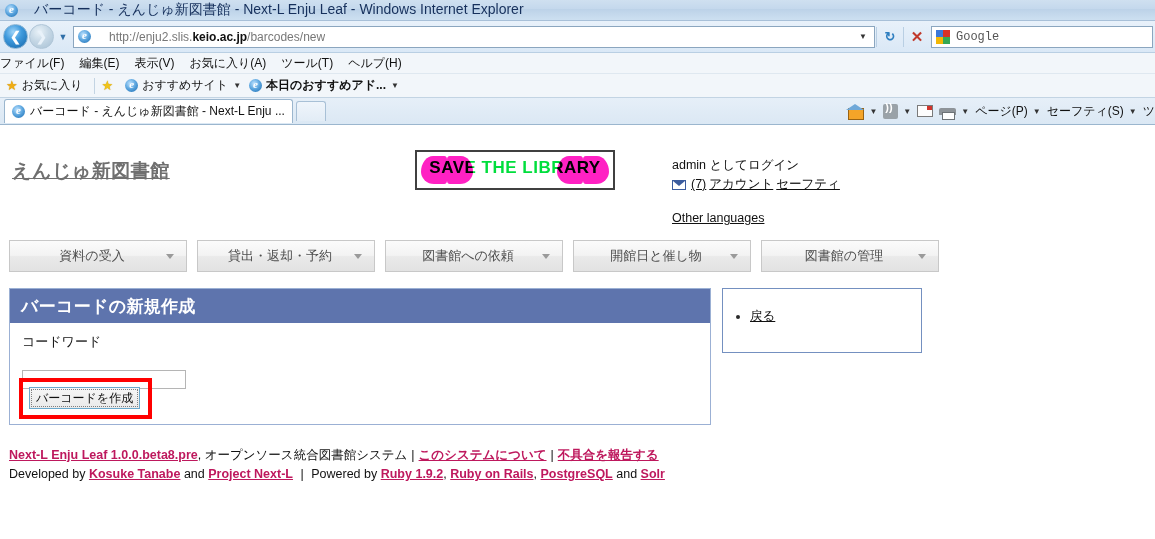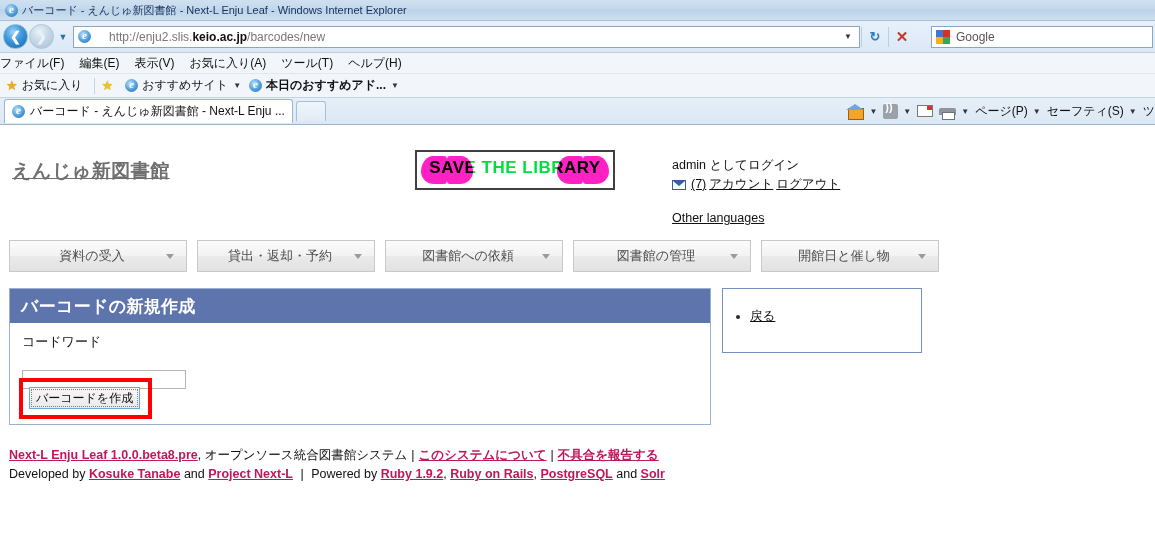--- a/index.html
+++ b/index.html
@@ -16,22 +16,22 @@
 
   .titlebar {
     height: 21px;
     background: linear-gradient(to bottom, #cfe0f0 0%, #c4d8ec 45%, #bcd2e8 46%, #cde0f1 100%);
     display: flex; align-items: center;
     padding-left: 5px;
     border-bottom: 1px solid #a8c0d8;
     position: relative;
   }
   .titlebar-text {
-    font-size: 11px; color: #16305c; white-space: nowrap;
-    margin-left: 4px; letter-spacing: 0;
+    font-size: 14px; color: #16305c; white-space: nowrap;
+    margin-left: 16px; letter-spacing: 0;
   }
 
   .ie-logo {
     width: 15px; height: 15px; border-radius: 50%;
     background: radial-gradient(circle at 40% 35%, #bfe3ff 0%, #5fa8e0 45%, #1669b0 100%);
     position: relative; flex: 0 0 auto;
     display:inline-block;
   }
   .ie-logo::after {
     content: "e";
@@ -84,21 +84,21 @@
   .navbar-sep { width:1px; height:20px; background:#b9cfe3; margin:0 1px; }
   .icon-btn {
     width: 24px; height: 22px; display: flex; align-items: center;
     justify-content: center; flex: 0 0 auto;
   }
   .refresh-ico { color: #2f7fc0; font-size: 13px; font-weight: bold; }
   .stop-ico { color: #c0392b; font-size: 15px; font-weight: bold; }
   .searchbox {
     width: 222px; height: 22px; background: #fff;
     border: 1px solid #8ba6bf; display: flex; align-items: center;
-    padding-left: 4px; flex: 0 0 auto; margin-left: 17px;
+    padding-left: 4px; flex: 0 0 auto; margin-left: 2px; font-family: Liberation Mono, monospace;
   }
   .g-icon {
     width: 14px; height: 14px; position: relative; flex:0 0 auto;
     display: grid; grid-template-columns: 1fr 1fr; grid-template-rows: 1fr 1fr;
     overflow: hidden;
   }
   .g-icon i { display:block; }
   .g-icon i:nth-child(1){ background:#3b78d8; }
   .g-icon i:nth-child(2){ background:#d93025; }
   .g-icon i:nth-child(3){ background:#f2b705; }
@@ -465,45 +465,45 @@
           <div class="banner-text">SAVE THE LIBRARY</div>
         </div>
       </div>
 
       <div class="login-area">
         <div>admin としてログイン</div>
         <div class="login-line2">
           <span class="env-ico"></span>
           <a href="#">(7)</a>
           <a href="#">アカウント</a>
-          <a href="#">ログアウト</a>
+          <a href="#">セーフティ</a>
         </div>
       </div>
       <a class="other-lang" href="#">Other languages</a>
     </div>
 
     <div class="navmenu">
       <div class="navmenu-item">
         <span class="navmenu-label">資料の受入</span>
         <span class="navmenu-caret"></span>
       </div>
       <div class="navmenu-item">
         <span class="navmenu-label">貸出・返却・予約</span>
         <span class="navmenu-caret"></span>
       </div>
       <div class="navmenu-item">
         <span class="navmenu-label">図書館への依頼</span>
         <span class="navmenu-caret"></span>
       </div>
       <div class="navmenu-item">
+        <span class="navmenu-label">開館日と催し物</span>
+        <span class="navmenu-caret"></span>
+      </div>
+      <div class="navmenu-item">
         <span class="navmenu-label">図書館の管理</span>
-        <span class="navmenu-caret"></span>
-      </div>
-      <div class="navmenu-item">
-        <span class="navmenu-label">開館日と催し物</span>
         <span class="navmenu-caret"></span>
       </div>
     </div>
 
     <div class="panel">
       <div class="panel-head">
         <span class="panel-title">バーコードの新規作成</span>
       </div>
       <div class="panel-body">
         <div class="field-label">コードワード</div>

